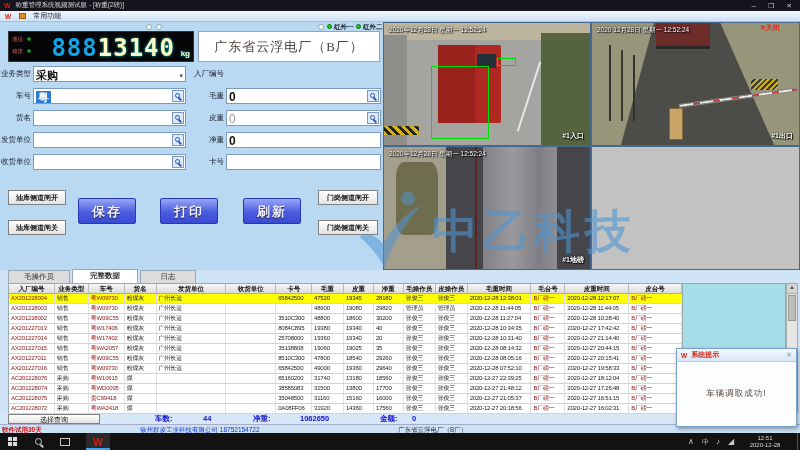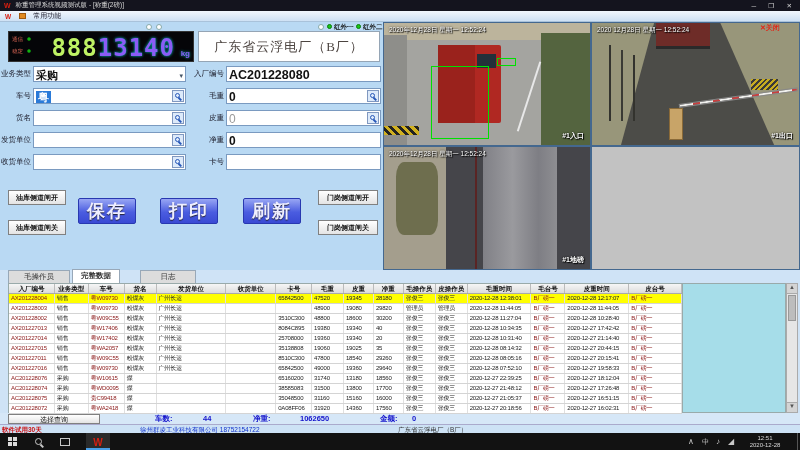--- a/index.html
+++ b/index.html
@@ -10,35 +10,35 @@
   
   #title-bar{left:0;top:0;width:800px;height:11px;background:#14141e;color:#d8d8d8;font-size:6.5px}
   #menu-bar{left:0;top:11px;width:800px;height:11px;background:linear-gradient(#f2f7fd,#cfe1f4);border-bottom:1px solid #a9c2da;font-size:7px}
   .wlogo{color:#d81f10;font-weight:bold}
   
   #left-panel{left:0;top:22px;width:383px;height:248px;background:#b9d9f3}
   .circ{width:6px;height:6px;border-radius:50%;background:#fff;border:1px solid #8aa;display:inline-block}
   .gdot{width:5px;height:5px;border-radius:50%;background:#18c818;border:1px solid #0a7a0a;display:inline-block}
   #led{left:8px;top:31px;width:186px;height:31px;background:#050508;border:1px solid #333}
   .ledlbl{font-size:5.5px;color:#d06050}
-  .ghost{color:#bef264}
-  .lit{color:#8b5cf6;text-shadow:0 0 3px #0cc}
+  .ghost{color:#0ea5e9}
+  .lit{color:#fef9c3;text-shadow:0 0 3px #0cc}
   #digits{font-family:"DejaVu Sans Mono",monospace;font-weight:bold;font-size:24px;letter-spacing:1px}
   #plant-box{left:198px;top:31px;width:182px;height:31px;background:#fff;border:1px solid #95a5b5;
     font-family:"Liberation Serif",serif;font-size:13px;color:#4c4440;text-align:center;line-height:29px;letter-spacing:1px}
   .flabel{font-size:7.5px;color:#1a1a28;text-align:right;line-height:16px}
   .finput{background:#fff;border:1px solid #7a9ac0;height:16px;font-size:11px;line-height:14px;padding:1px 2px;overflow:hidden}
   .bold{font-weight:bold}
   .mag{position:absolute;right:1px;top:1px;width:12px;height:12px;background:#ddeafa;border:1px solid #8098c0}
   .mag i{position:absolute;left:2px;top:2px;width:5px;height:5px;border:1px solid #2858b8;border-radius:50%}
   .mag i::after{content:"";position:absolute;right:-3px;bottom:-2px;width:4px;height:1.5px;background:#2858b8;transform:rotate(45deg)}
   .sel-text{background:#2a7ad8;color:#fff;padding:0 2px}
   .sbtn{background:linear-gradient(#fff,#e4e4e4);border:1px solid #808080;font-size:7px;font-weight:bold;text-align:center;color:#111}
   .bigbtn{background:linear-gradient(#98a6f4,#4a5ce0 55%,#3a4ad4);border:1px solid #2838b0;border-radius:2px;
-    color:#eef;font-size:18px;font-weight:bold;text-align:center;line-height:25px;letter-spacing:2px;text-shadow:0 1px 1px #223}
+    color:#eef;font-size:13px;font-weight:bold;text-align:center;line-height:25px;letter-spacing:2px;text-shadow:0 1px 1px #223}
   
   .cam{overflow:hidden;background:#777;border:1px solid #44688f}
   .ts{position:absolute;left:5px;top:3px;font-size:6.5px;color:#fff;text-shadow:0 0 2px #000,1px 1px 1px #000;white-space:nowrap;z-index:3}
   .camlbl{position:absolute;right:6px;bottom:4px;font-size:7px;font-weight:bold;color:#fff;text-shadow:0 0 2px #000,1px 1px 1px #000;z-index:3}
   #close-video{left:760px;top:23px;font-size:7px;font-weight:bold;color:#e02818;z-index:7}
   
   #watermark{left:346px;top:184px;width:310px;height:95px;z-index:6;pointer-events:none;display:flex;align-items:center}
   #watermark .wmtext{font-size:46px;font-weight:bold;color:rgba(80,148,210,.6);letter-spacing:5px;white-space:nowrap}
   
   .tab{height:13px;font-size:7.5px;text-align:center;line-height:12px;border:1px solid #98a8b8;border-bottom:none;background:#dcdcdc;color:#333}
@@ -140,21 +140,20 @@
 
     <div class="abs flabel" style="left:0;top:132px;width:31px">收货单位</div>
     <div class="abs finput" style="left:33px;top:132px;width:153px">
       <span></span>
       <span class="mag">
           <i></i>
         </span>
     </div>
 
     <div class="abs flabel" style="left:188px;top:44px;width:36px">入厂编号</div>
-    <div class="abs finput bold" style="left:226px;top:44px;width:155px;font-size:12.5px">AC201228080</div>
 
     <div class="abs flabel" style="left:188px;top:66px;width:36px">毛重</div>
     <div class="abs finput" style="left:226px;top:66px;width:155px">
       <span class="bold" style="font-size:12px">0</span>
       <span class="mag">
           <i></i>
         </span>
     </div>
 
     <div class="abs flabel" style="left:188px;top:88px;width:36px">皮重</div>
@@ -221,23 +220,30 @@
     <span class="camlbl">#1地磅</span>
   </div>
 
   <div class="abs cam" style="left:591px;top:146px;width:209px;height:124px;background:#c2c2c2">
     <span class="ts"></span>
     <span class="camlbl"></span>
   </div>
 
   <span class="abs" id="close-video">✕关闭</span>
 
+  <div class="abs" id="watermark">
+    <svg width="86" height="88" viewBox="0 0 100 100">
+      <path d="M15 55 Q35 72 45 92 Q55 55 88 18 Q60 34 43 64 Q31 48 15 55 Z" fill="rgba(80,148,210,.55)"></path>
+      <circle cx="72" cy="11" r="8" fill="rgba(80,148,210,.5)"></circle>
+    </svg>
+    <span class="wmtext">中乙科技</span>
+  </div>
 
   <div class="abs tab" style="left:8px;top:270px;width:62px">毛操作员</div>
-  <div class="abs tab active" style="left:72px;top:269px;width:48px">完整数据</div>
+  <div class="abs tab active" style="left:72px;top:269px;width:66px">完整数据</div>
   <div class="abs tab" style="left:140px;top:270px;width:56px">日志</div>
 
   <div class="abs" id="table-wrap">
     <div class="trh">
         <div class="th" style="width: 46px;">入厂编号</div>
         <div class="th" style="width: 34px;">业务类型</div>
         <div class="th" style="width: 36px;">车号</div>
         <div class="th" style="width: 32px;">货名</div>
         <div class="th" style="width: 70px;">发货单位</div>
         <div class="th" style="width: 50px;">收货单位</div>
@@ -510,14 +516,22 @@
     <span class="tbi" style="position:absolute;left:702px;top:4px;font-size:7px">中</span>
     <span class="tbi" style="position:absolute;left:716px;top:4px">♪</span>
     <span class="tbi" style="position:absolute;left:728px;top:4px">◢</span>
     <span style="position:absolute;left:744px;top:2px;width:42px;text-align:center;font-size:6px;line-height:7px">
       <span>12:51</span><br>
       <span>2020-12-28</span>
     </span>
     <span style="position:absolute;right:0;top:0;width:3px;height:17px;border-left:1px solid #555"></span>
   </div>
 
+  <div class="abs" id="popup">
+    <div class="row" id="popup-title">
+      <span class="wlogo" style="margin-left:4px;font-size:6.5px">W</span>
+      <span style="margin-left:4px;color:#d02010;font-weight:bold">系统提示</span>
+      <span style="position:absolute;right:4px;color:#8898a8">✕</span>
+    </div>
+    <div id="popup-msg">车辆调取成功!</div>
+  </div>
 
 </div>
 
 </body></html>

